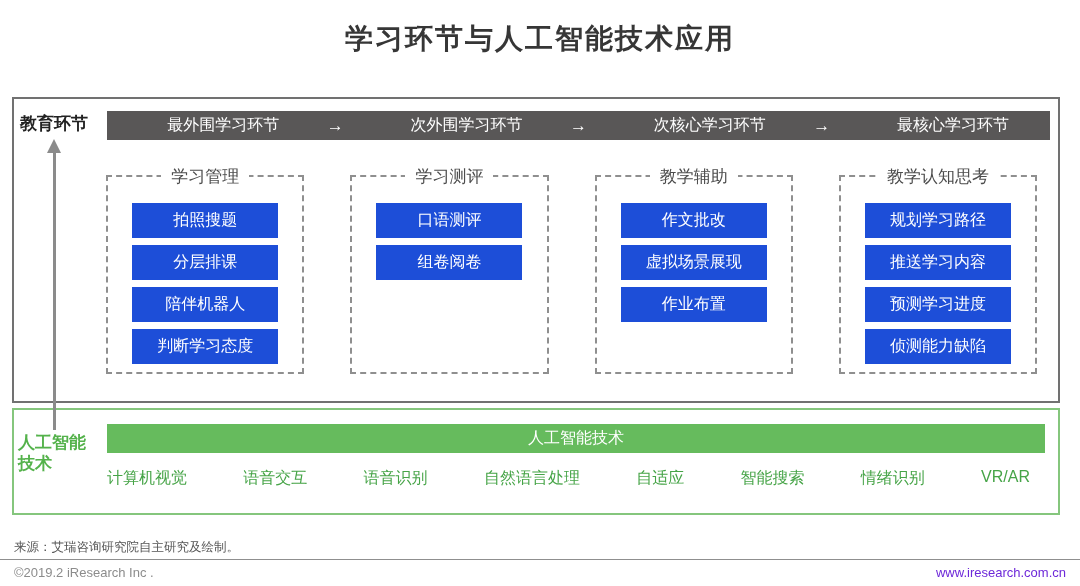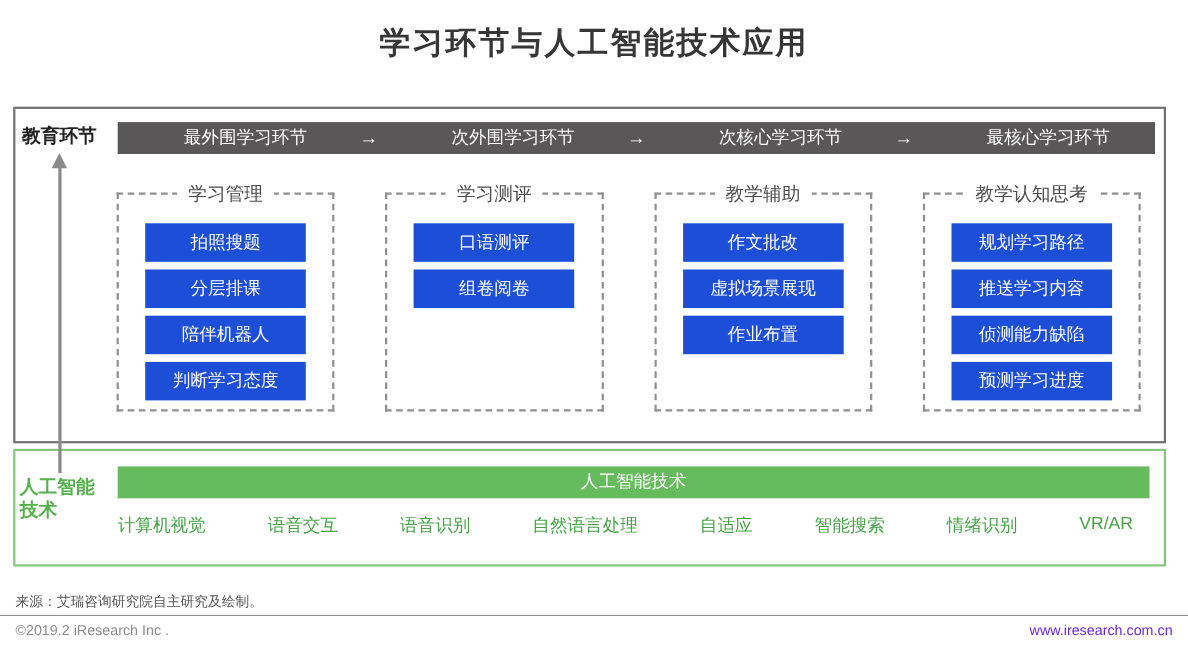--- a/index.html
+++ b/index.html
@@ -153,22 +153,22 @@
           <div class="pill">虚拟场景展现</div>
           <div class="pill">作业布置</div>
         </div>
       </div>
 
       <div class="group">
         <span class="group-title">教学认知思考</span>
         <div class="group-items">
           <div class="pill">规划学习路径</div>
           <div class="pill">推送学习内容</div>
+          <div class="pill">预测学习进度</div>
           <div class="pill">侦测能力缺陷</div>
-          <div class="pill">预测学习进度</div>
         </div>
       </div>
 
     </div>
   </div>
 
   <div class="connector-arrow"></div>
 
   <div class="ai-box">
     <div class="ai-label">

